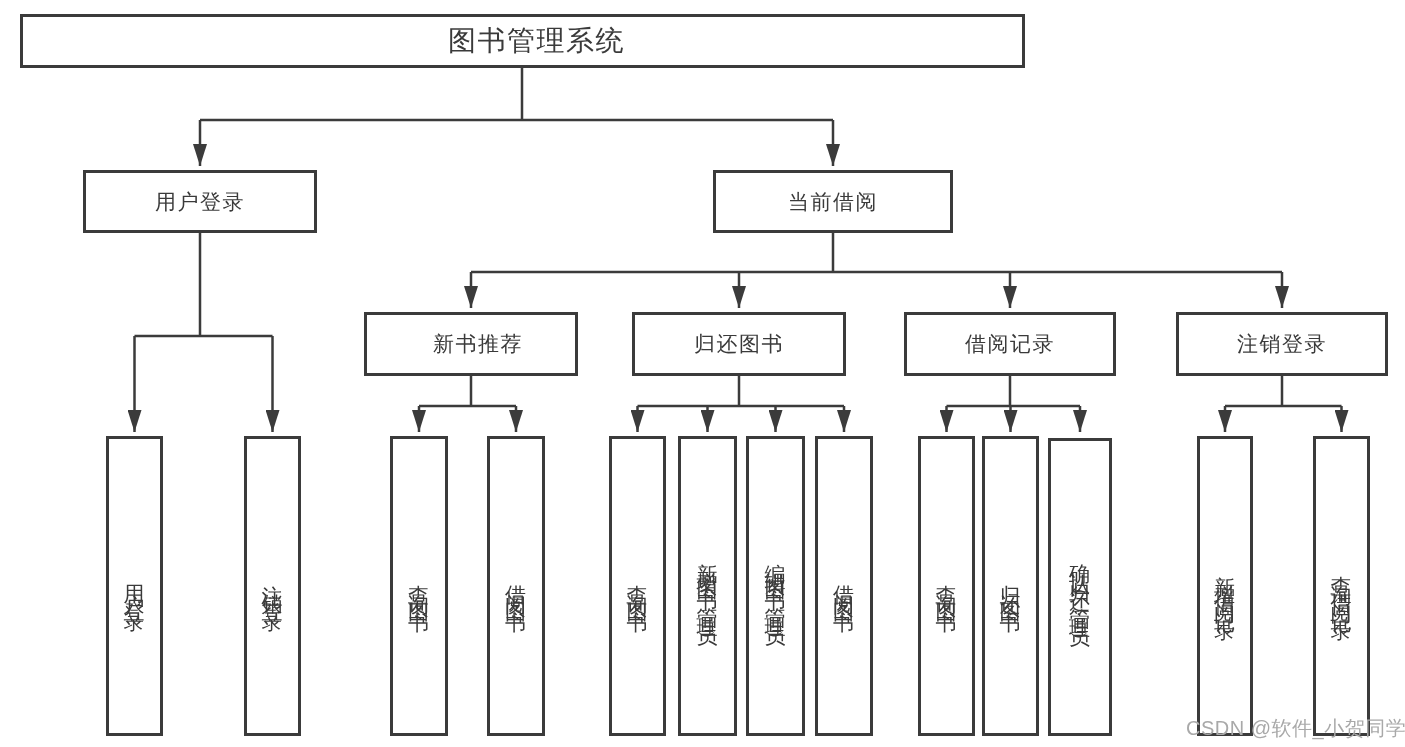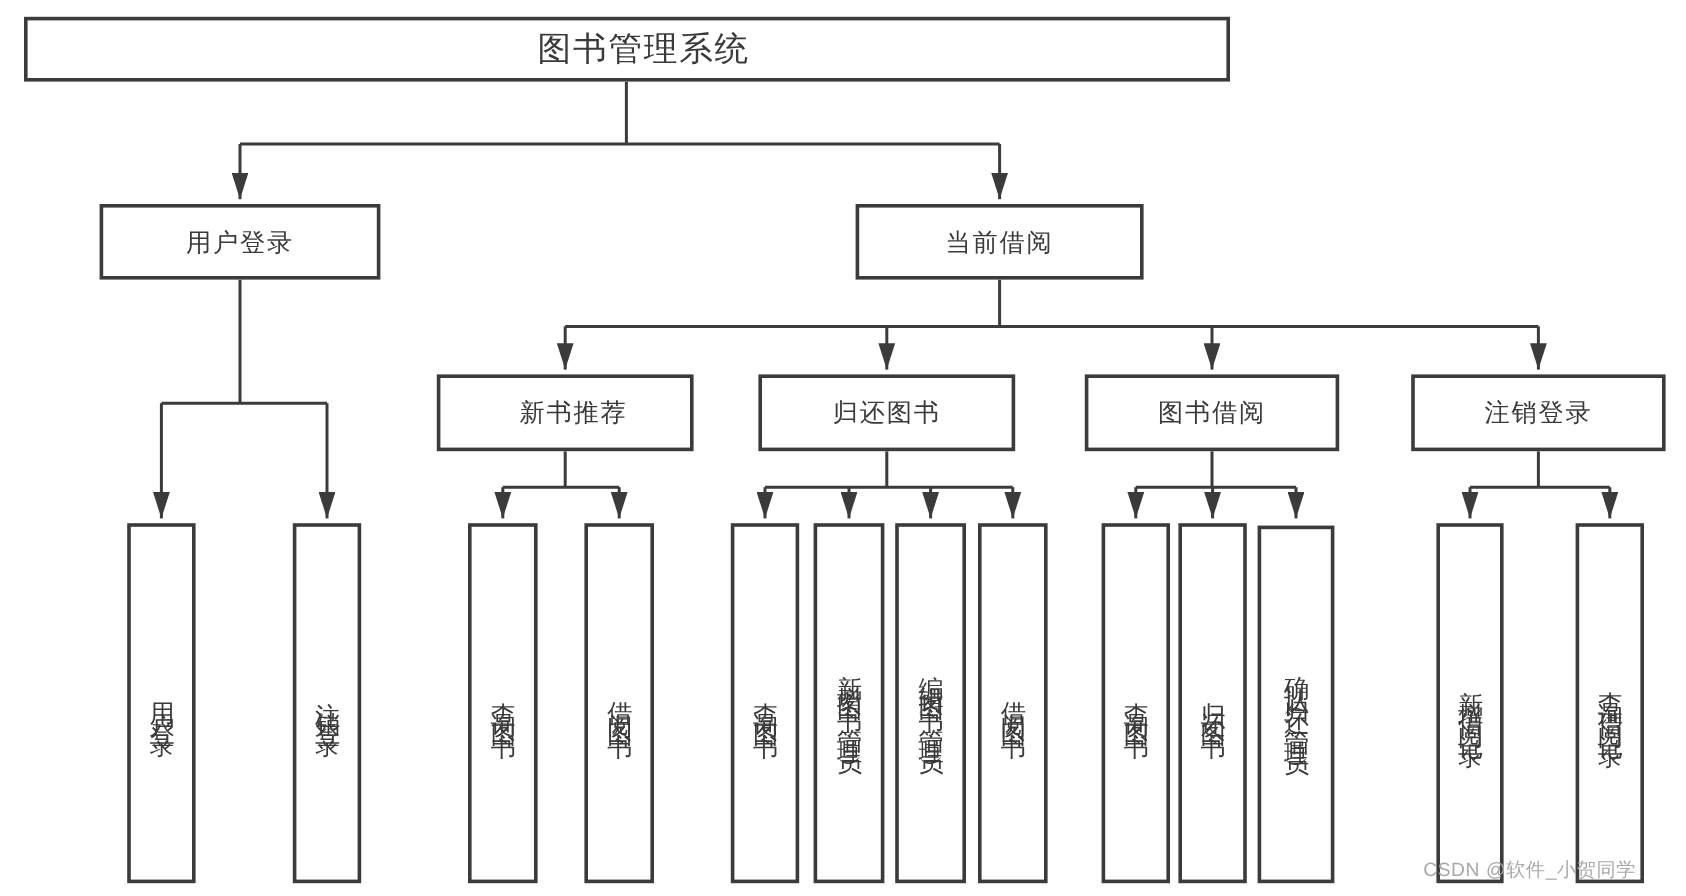--- a/index.html
+++ b/index.html
@@ -28,21 +28,21 @@
     text-orientation:mixed;
     font-size:21px;
     letter-spacing:9px;
     line-height:1;
     color:#3a3a3a;
   }
   .watermark{
     position:absolute;
     left:1186px;top:715px;
     z-index:3;
-    font-size:16px;
+    font-size:20px;
     color:#a9a9a9;
     letter-spacing:0.5px;
     white-space:nowrap;
   }
 </style>
 </head>
 <body>
 
 <div class="stage">
 
@@ -101,21 +101,21 @@
     </g>
   </svg>
 
   <div class="box h root" style="left:20px;top:14px;width:1005px;height:54px;">图书管理系统</div>
 
   <div class="box h" style="left:83px;top:170px;width:234px;height:63px;">用户登录</div>
   <div class="box h" style="left:713px;top:170px;width:240px;height:63px;">当前借阅</div>
 
   <div class="box h" style="left:364px;top:312px;width:214px;height:64px;padding-left:14px;">新书推荐</div>
   <div class="box h" style="left:632px;top:312px;width:214px;height:64px;">归还图书</div>
-  <div class="box h" style="left:904px;top:312px;width:212px;height:64px;">图书借阅</div>
+  <div class="box h" style="left:904px;top:312px;width:212px;height:64px;">借阅记录</div>
   <div class="box h" style="left:1176px;top:312px;width:212px;height:64px;">注销登录</div>
 
   <div class="box v" style="left:106px;top:436px;width:57px;height:300px;">
     <span>用户登录</span>
   </div>
   <div class="box v" style="left:244px;top:436px;width:57px;height:300px;">
     <span>注销登录</span>
   </div>
 
   <div class="box v" style="left:390px;top:436px;width:58px;height:300px;">

